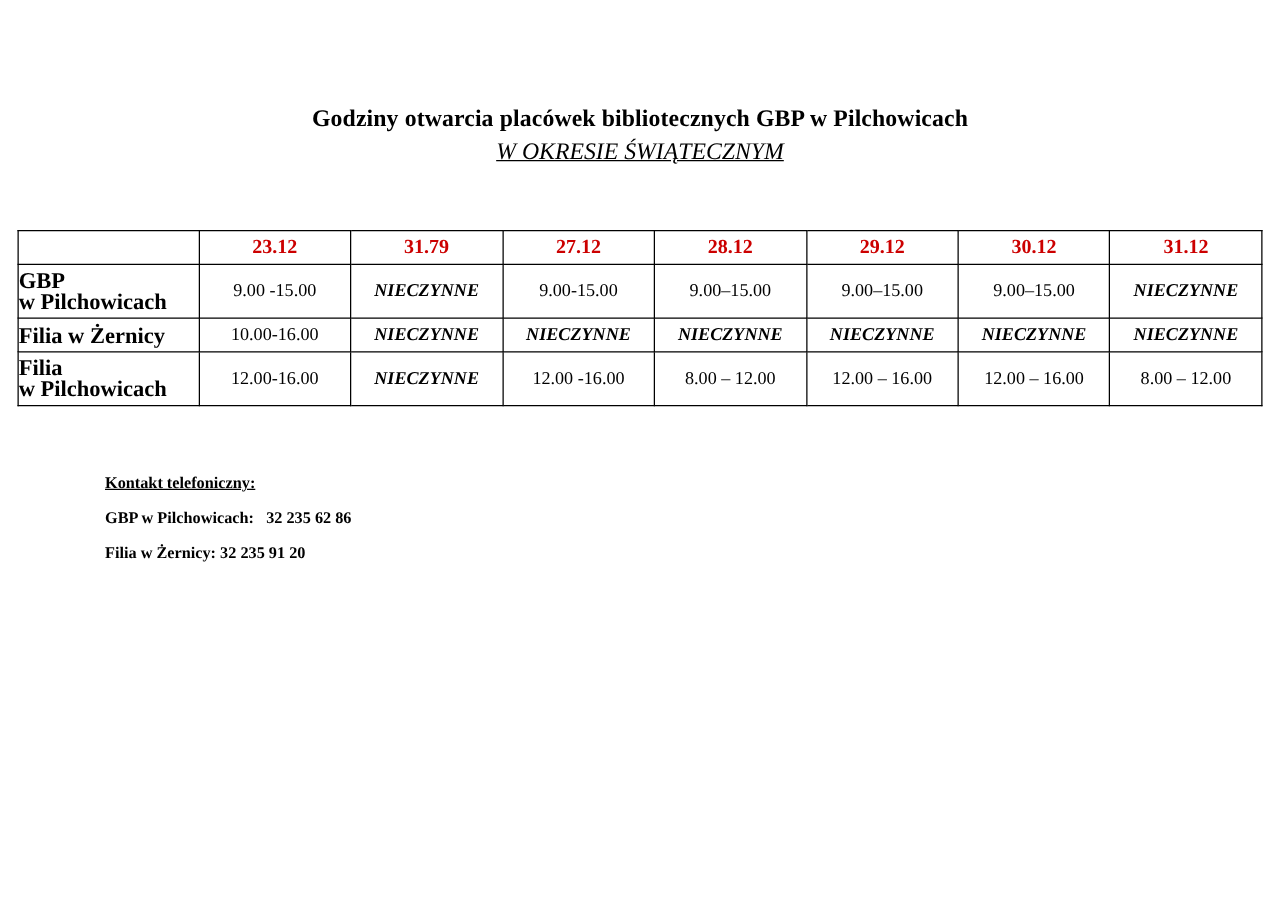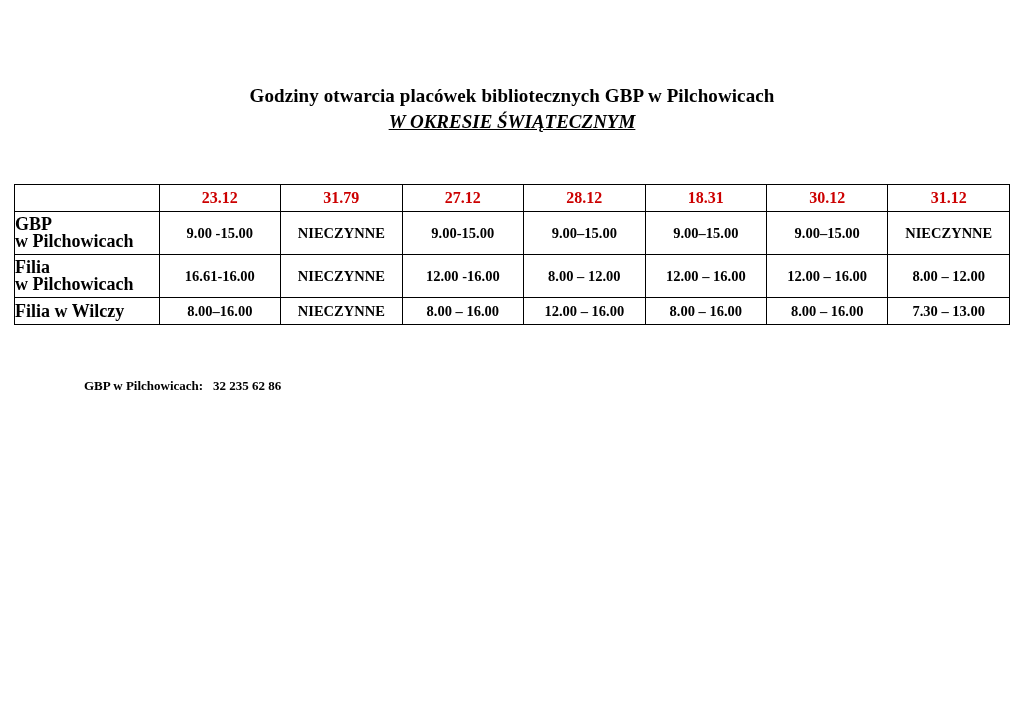--- a/index.html
+++ b/index.html
@@ -32,21 +32,21 @@
     text-align: center;
   }
   .title-line1 {
     font-size: 19px;
     font-weight: bold;
     letter-spacing: 0.1px;
     line-height: 24px;
   }
   .title-line2 {
     font-size: 19px;
-    font-weight: bold;
+    font-weight: normal;
     font-style: italic;
     text-decoration: underline;
     line-height: 26px;
     margin-top: 1px;
   }
 
   .schedule-table {
     position: absolute;
     top: 184px;
     left: 14px;
@@ -79,24 +79,25 @@
   .row-label {
     font-weight: bold;
     font-size: 18px;
     padding: 2px 0 2px 6px;
     line-height: 17px;
     text-align: left;
   }
   .cell {
     text-align: center;
     font-size: 14.5px;
-    font-weight: bold;
+    font-weight: normal;
     padding: 2px 2px;
   }
   .cell.closed {
+    font-style: italic;
     font-weight: bold;
   }
   .row-tall td { height: 42px; }
 
   .contact {
     position: absolute;
     top: 372px;
     left: 84px;
     font-size: 13px;
     font-weight: bold;
@@ -134,64 +135,66 @@
         <col class="col-day">
         <col class="col-day">
     </colgroup>
     <thead>
       <tr>
         <th class="corner-cell"></th>
         <th class="day-head">23.12</th>
         <th class="day-head">31.79</th>
         <th class="day-head">27.12</th>
         <th class="day-head">28.12</th>
-        <th class="day-head">18.31</th>
+        <th class="day-head">29.12</th>
         <th class="day-head">30.12</th>
         <th class="day-head">31.12</th>
       </tr>
     </thead>
     <tbody>
       <tr class="row-tall">
         <td class="row-label">
           <div>GBP</div>
           <div>w Pilchowicach</div>
         </td>
         <td class="cell">9.00 -15.00</td>
         <td class="cell closed">NIECZYNNE</td>
         <td class="cell">9.00-15.00</td>
         <td class="cell">9.00–15.00</td>
         <td class="cell">9.00–15.00</td>
         <td class="cell">9.00–15.00</td>
         <td class="cell closed">NIECZYNNE</td>
       </tr>
+      <tr>
+        <td class="row-label">
+          <div>Filia w Żernicy</div>
+        </td>
+        <td class="cell">10.00-16.00</td>
+        <td class="cell closed">NIECZYNNE</td>
+        <td class="cell closed">NIECZYNNE</td>
+        <td class="cell closed">NIECZYNNE</td>
+        <td class="cell closed">NIECZYNNE</td>
+        <td class="cell closed">NIECZYNNE</td>
+        <td class="cell closed">NIECZYNNE</td>
+      </tr>
       <tr class="row-tall">
         <td class="row-label">
           <div>Filia</div>
           <div>w Pilchowicach</div>
         </td>
-        <td class="cell">16.61-16.00</td>
+        <td class="cell">12.00-16.00</td>
         <td class="cell closed">NIECZYNNE</td>
         <td class="cell">12.00 -16.00</td>
         <td class="cell">8.00 – 12.00</td>
         <td class="cell">12.00 – 16.00</td>
         <td class="cell">12.00 – 16.00</td>
         <td class="cell">8.00 – 12.00</td>
       </tr>
-      <tr>
-        <td class="row-label">
-          <div>Filia w Wilczy</div>
-        </td>
-        <td class="cell">8.00–16.00</td>
-        <td class="cell closed">NIECZYNNE</td>
-        <td class="cell">8.00 – 16.00</td>
-        <td class="cell">12.00 – 16.00</td>
-        <td class="cell">8.00 – 16.00</td>
-        <td class="cell">8.00 – 16.00</td>
-        <td class="cell">7.30 – 13.00</td>
-      </tr>
     </tbody>
   </table>
 
   <div class="contact">
+    <div class="contact-title">Kontakt telefoniczny:</div>
     <div class="contact-line">GBP w Pilchowicach:   32 235 62 86</div>
+    <div class="contact-line">Filia w Żernicy: 32 235 91 20</div>
   </div>
 
 </div>
 
 </body></html>

